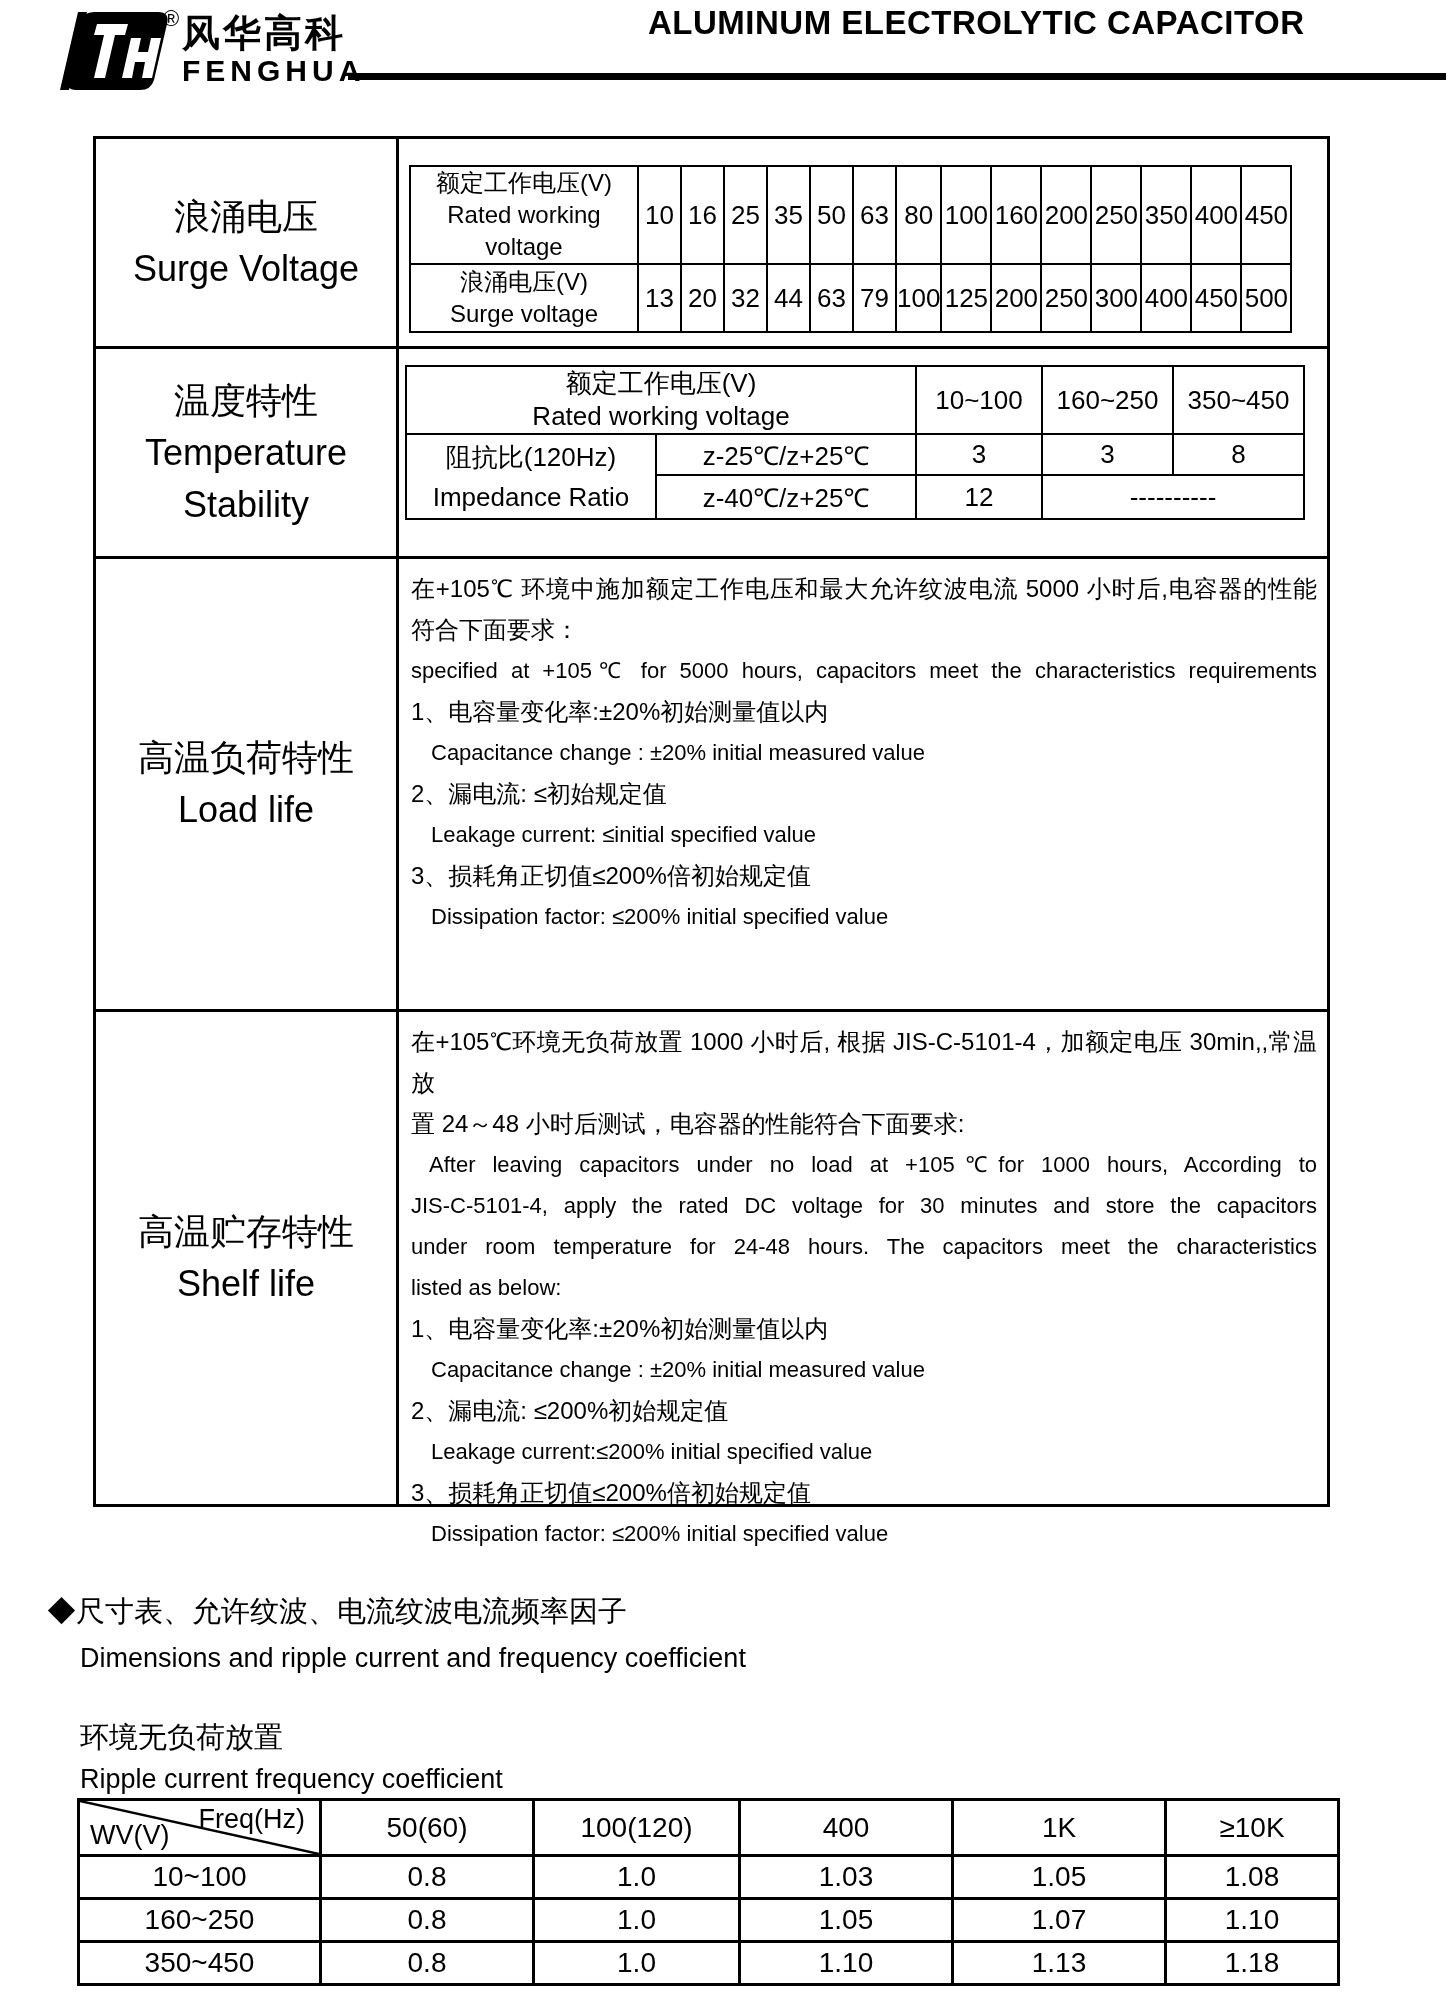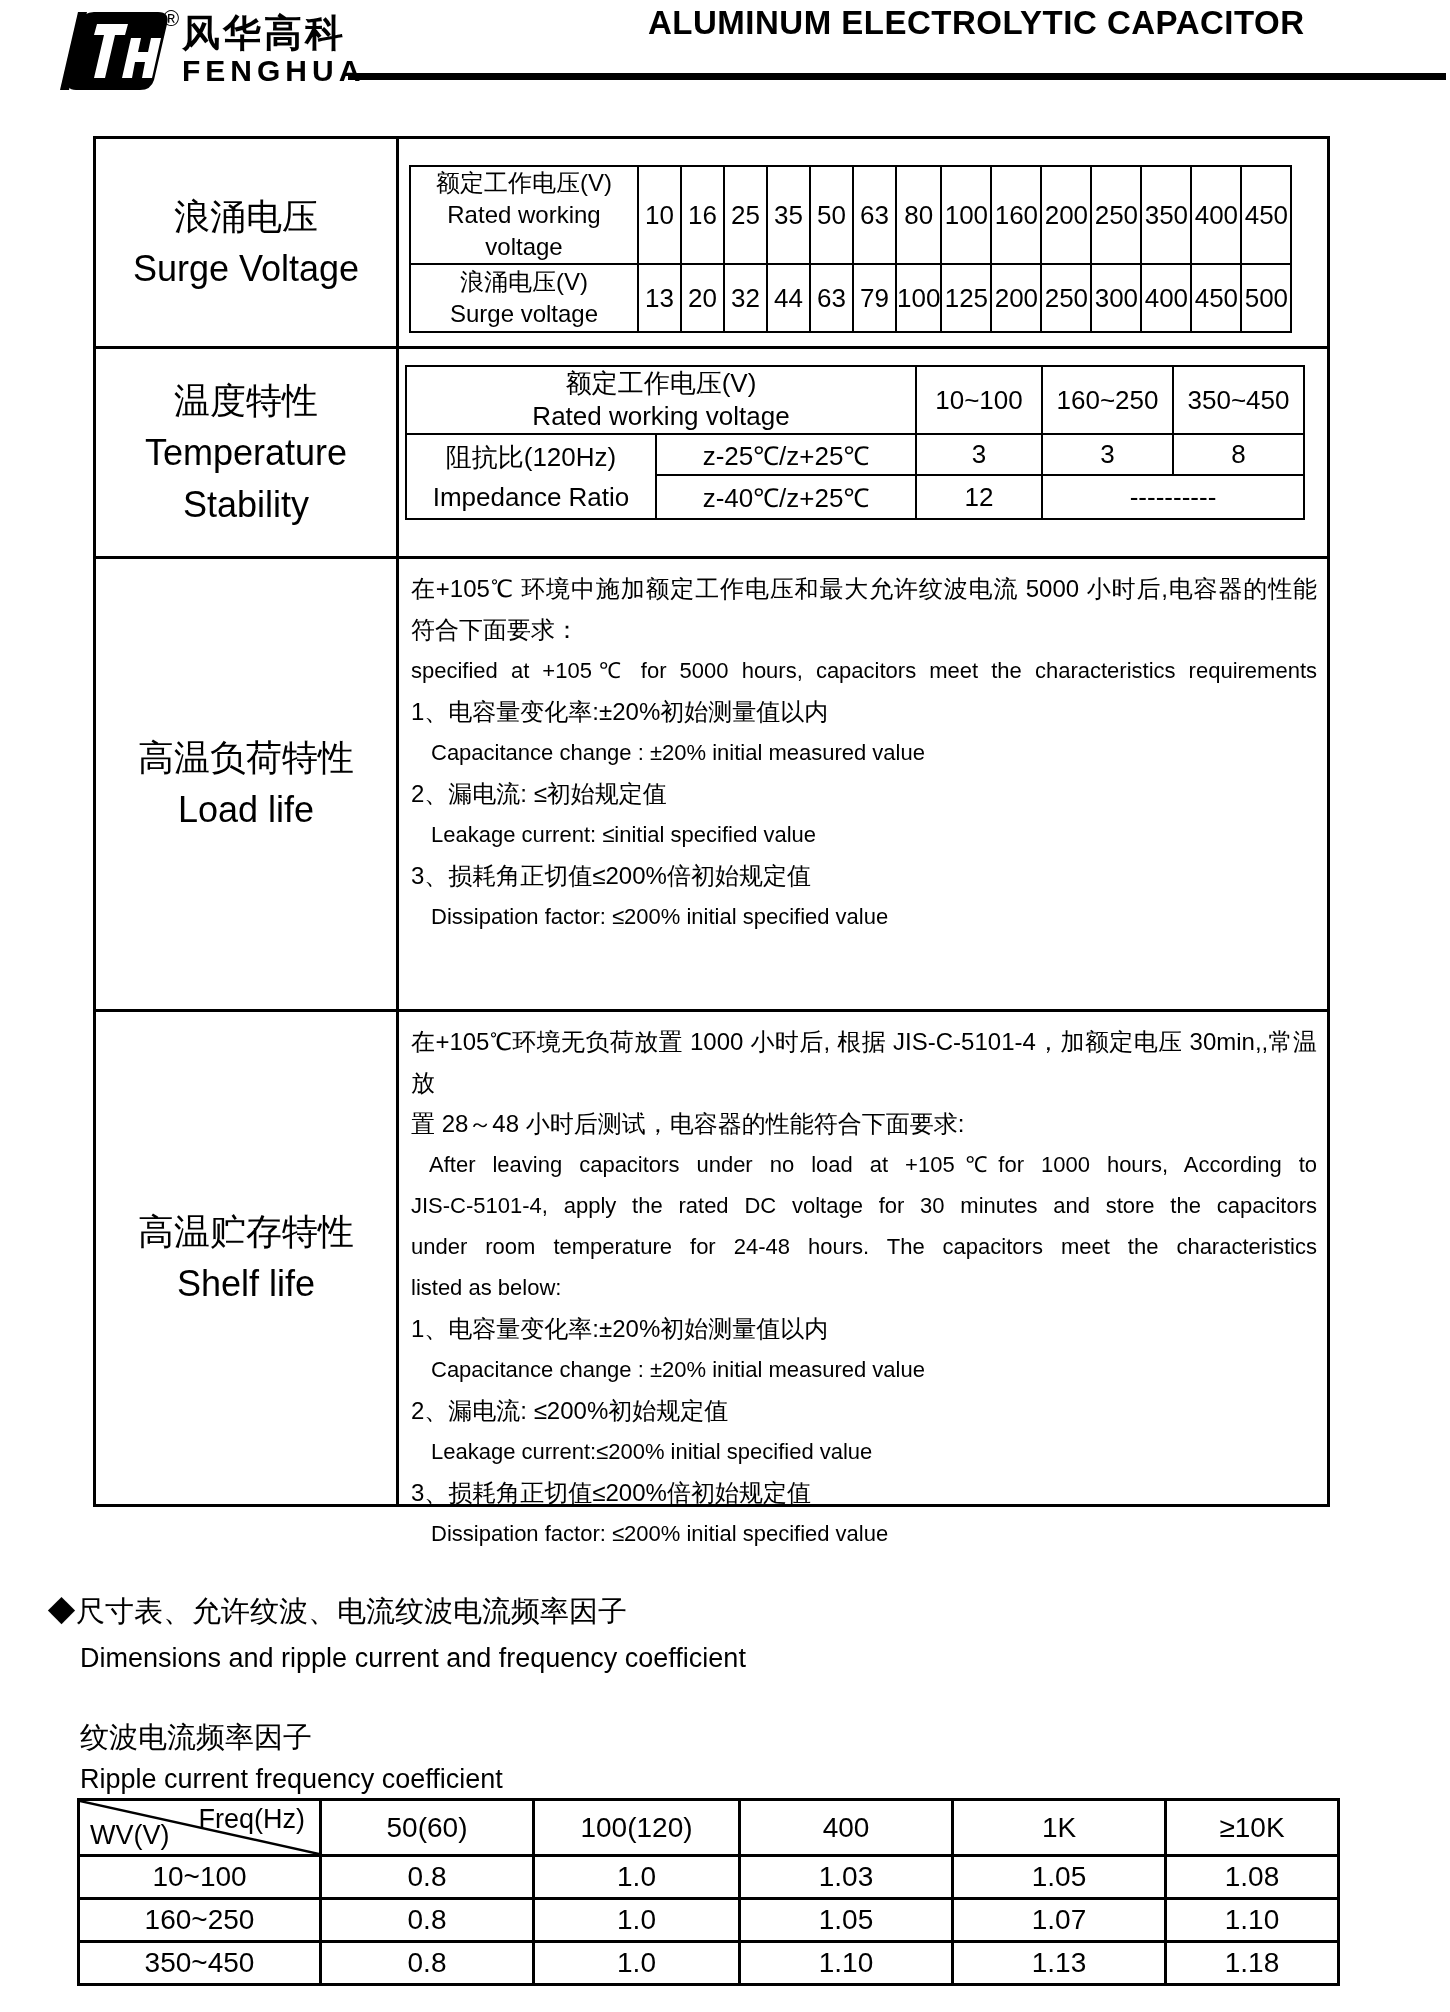--- a/index.html
+++ b/index.html
@@ -205,38 +205,38 @@
     </div>
   </div>
 
   <div class="mrow r4">
     <div class="mlabel">
       <div>高温贮存特性</div>
       <div>Shelf life</div>
     </div>
     <div class="mcontent txtblock">
       <div class="ln j">在+105℃环境无负荷放置 1000 小时后, 根据 JIS-C-5101-4，加额定电压 30min,,常温放</div>
-      <div class="ln">置 28～48 小时后测试，电容器的性能符合下面要求:</div>
+      <div class="ln">置 24～48 小时后测试，电容器的性能符合下面要求:</div>
       <div class="ln en j i1s">After leaving capacitors under no load at +105℃for 1000 hours, According to</div>
       <div class="ln en j">JIS-C-5101-4, apply the rated DC voltage for 30 minutes and store the capacitors</div>
       <div class="ln en j">under room temperature for 24-48 hours. The capacitors meet the characteristics</div>
       <div class="ln en">listed as below:</div>
       <div class="ln">1、电容量变化率:±20%初始测量值以内</div>
       <div class="ln en i2">Capacitance change : ±20% initial measured value</div>
       <div class="ln">2、漏电流: ≤200%初始规定值</div>
       <div class="ln en i2">Leakage current:≤200%   initial specified value</div>
       <div class="ln">3、损耗角正切值≤200%倍初始规定值</div>
       <div class="ln en i2">Dissipation factor: ≤200% initial specified value</div>
     </div>
   </div>
 </div>
 
 <div class="abs sec-cn">◆尺寸表、允许纹波、电流纹波电流频率因子</div>
 <div class="abs sec-en">Dimensions and ripple current   and   frequency coefficient</div>
-<div class="abs sub-cn">纹波电流频率因子</div>
+<div class="abs sub-cn">环境无负荷放置</div>
 <div class="abs sub-en">Ripple current frequency coefficient</div>
 
 <table class="abs freq-t">
   <tbody>
       <tr class="hrow">
     <td class="corner">
       <svg class="diag" viewBox="0 0 242 56" preserveAspectRatio="none">
         <line x1="0" y1="0" x2="242" y2="56" stroke="#000" stroke-width="2.5"></line>
       </svg>
       <div class="freq-lbl">Freq(Hz)</div>

